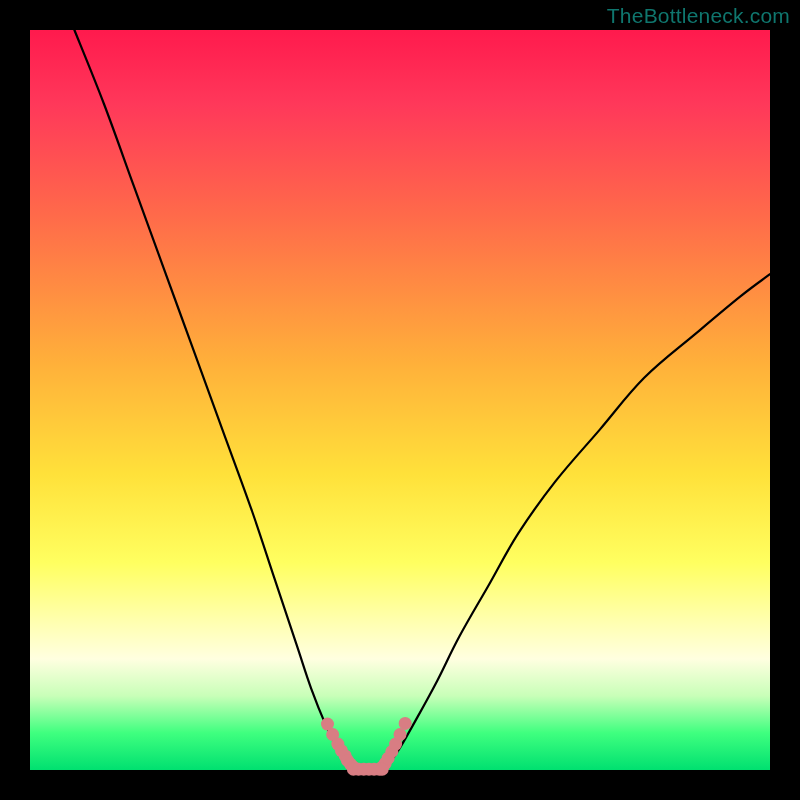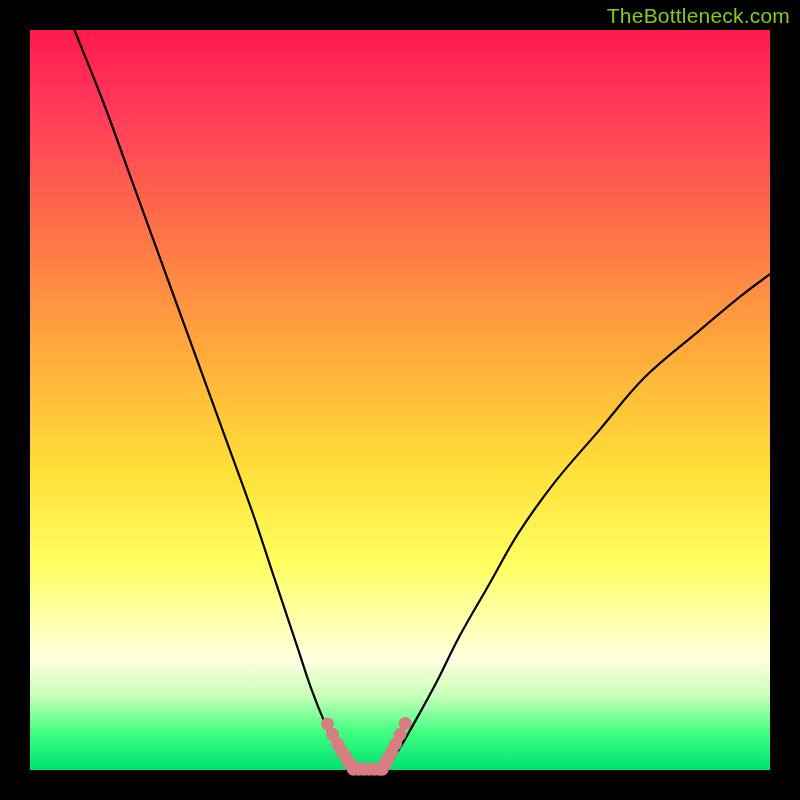--- a/index.html
+++ b/index.html
@@ -35,21 +35,21 @@
       #ffffb0 80%,
       #ffffe0 85%,
       #c8ffb8 90%,
       #3fff7f 95%,
       #00e070 100%);
   }
   .watermark {
     position: absolute;
     top: 4px;
     right: 10px;
-    color: #84cc16;
+    color: #0f766e;
     font-size: 21px;
     letter-spacing: 0.2px;
     user-select: none;
   }
   svg.curves {
     position: absolute;
     left: 0;
     top: 0;
     width: 740px;
     height: 740px;

